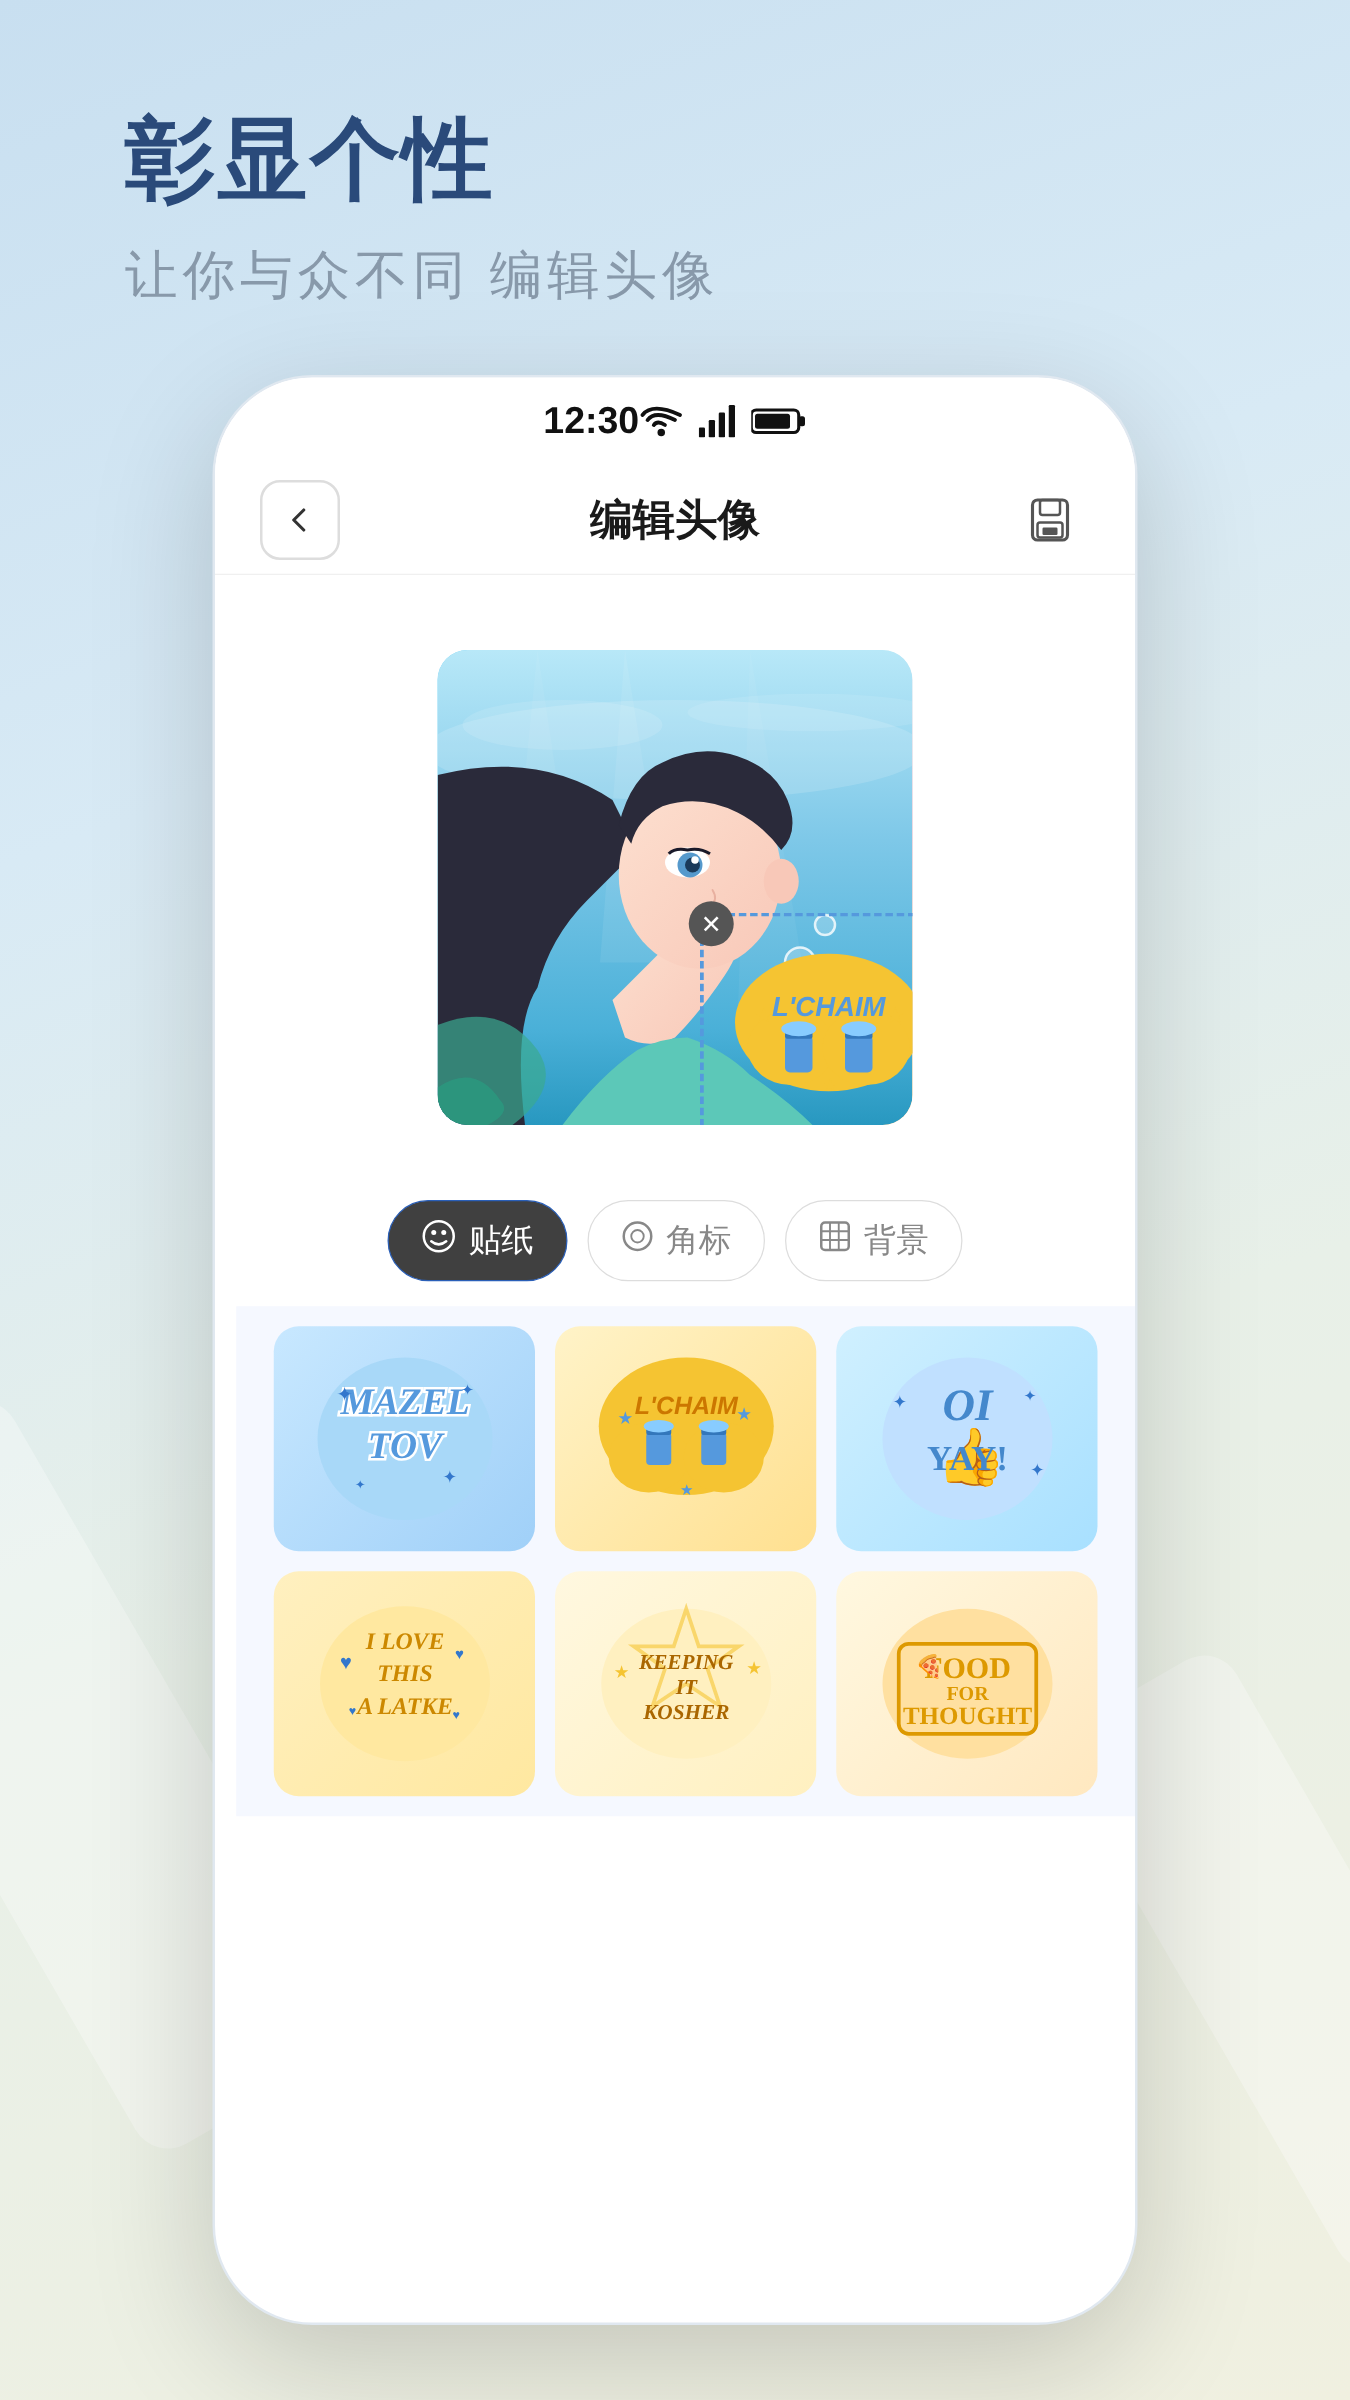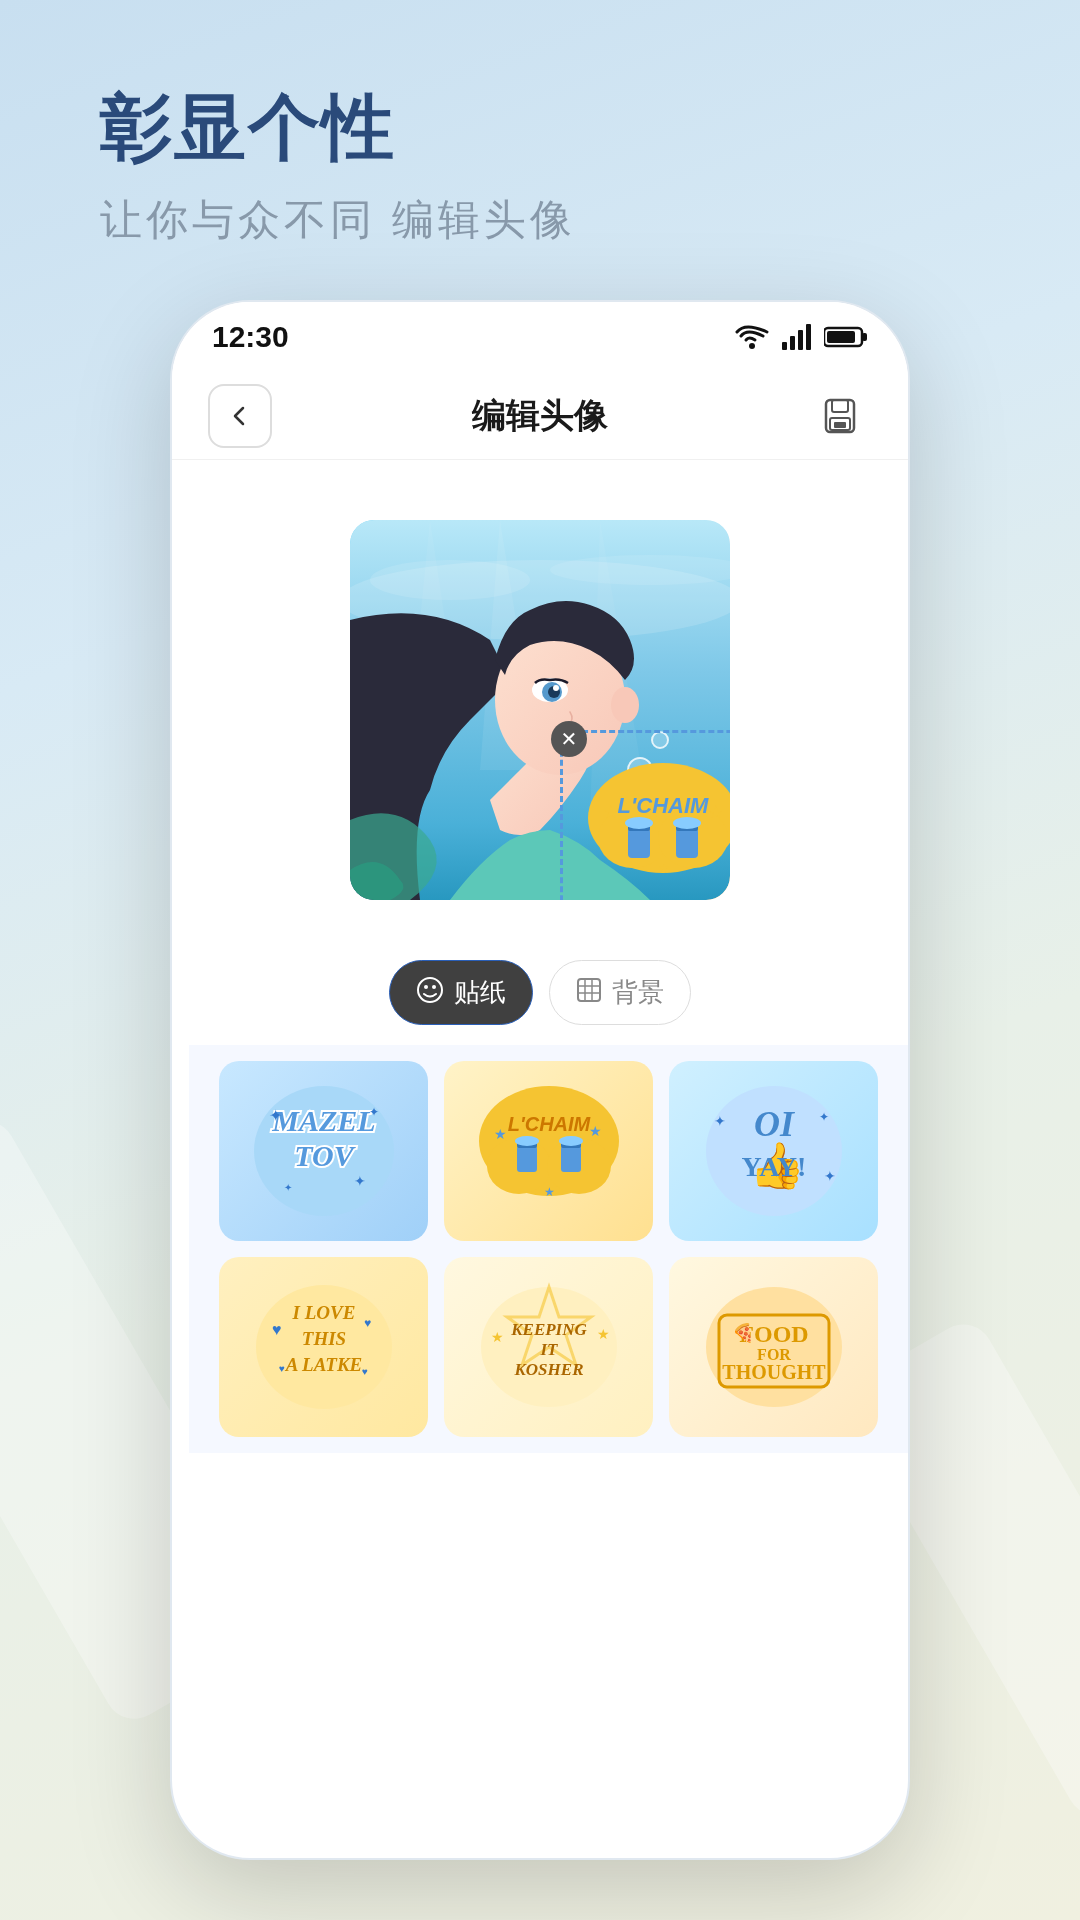--- a/index.html
+++ b/index.html
@@ -67,21 +67,21 @@
       box-shadow: 0 30px 100px rgba(0,0,0,0.18);
       overflow: hidden;
       border: 2px solid #e0e8f0;
     }
 
     
     .status-bar {
       height: 70px;
       display: flex;
       align-items: center;
-      justify-content: space-between;
+      justify-content: center;
       padding: 0 40px;
       background: white;
     }
 
     .status-time {
       font-size: 30px;
       font-weight: 600;
       color: #111;
     }
 
@@ -429,20 +429,29 @@
           <svg width="28" height="28" viewBox="0 0 28 28">
             <circle cx="14" cy="14" r="12" stroke="white" stroke-width="2" fill="none"></circle>
             <circle cx="10" cy="11" r="2" fill="white"></circle>
             <circle cx="18" cy="11" r="2" fill="white"></circle>
             <path d="M8,18 Q14,23 20,18" stroke="white" stroke-width="2" fill="none" stroke-linecap="round"></path>
           </svg>
         </span>
         <span>贴纸</span>
       </div>
 
+      <div class="toolbar-tab">
+        <span class="toolbar-tab-icon">
+          <svg width="26" height="26" viewBox="0 0 26 26">
+            <circle cx="13" cy="13" r="11" stroke="#888" stroke-width="2" fill="none"></circle>
+            <circle cx="13" cy="13" r="5" stroke="#888" stroke-width="1.5" fill="none"></circle>
+          </svg>
+        </span>
+        <span>角标</span>
+      </div>
 
       <div class="toolbar-tab">
         <span class="toolbar-tab-icon">
           <svg width="26" height="26" viewBox="0 0 26 26">
             <rect x="2" y="2" width="22" height="22" rx="3" stroke="#888" stroke-width="2" fill="none"></rect>
             <line x1="2" y1="9" x2="24" y2="9" stroke="#888" stroke-width="1.5"></line>
             <line x1="2" y1="16" x2="24" y2="16" stroke="#888" stroke-width="1.5"></line>
             <line x1="9" y1="2" x2="9" y2="24" stroke="#888" stroke-width="1.5"></line>
             <line x1="16" y1="2" x2="16" y2="24" stroke="#888" stroke-width="1.5"></line>
           </svg>

